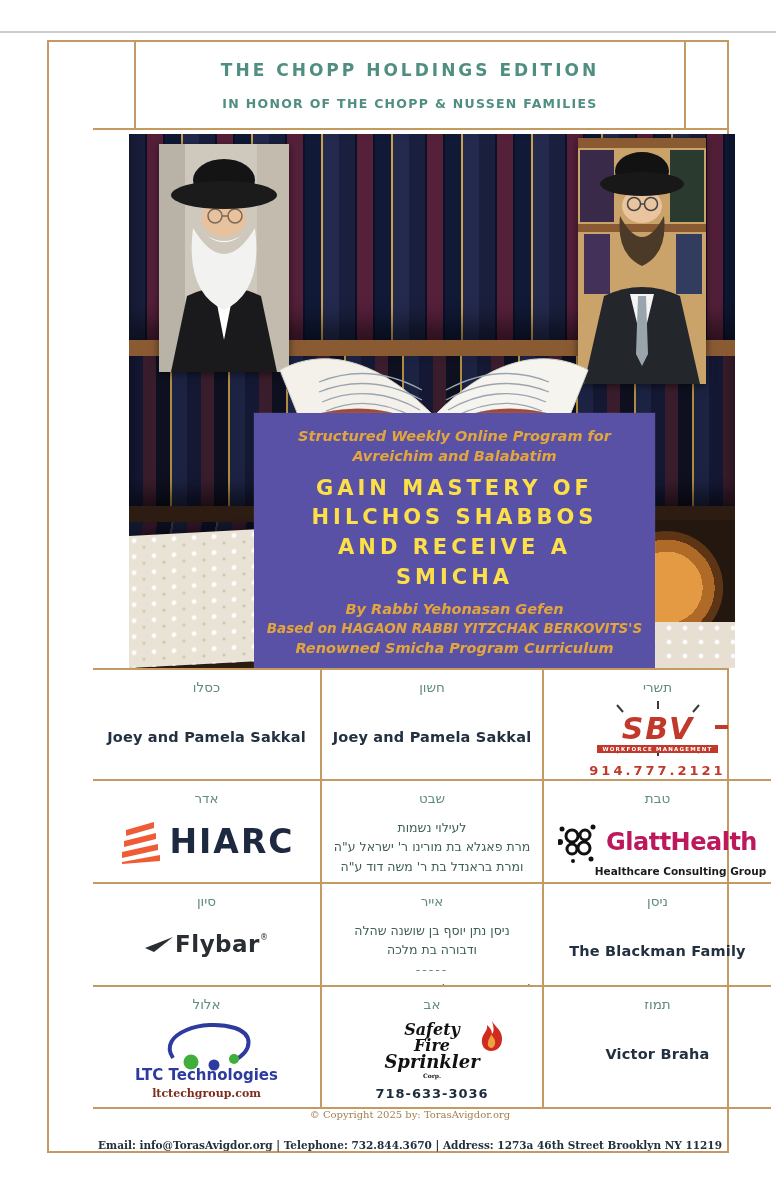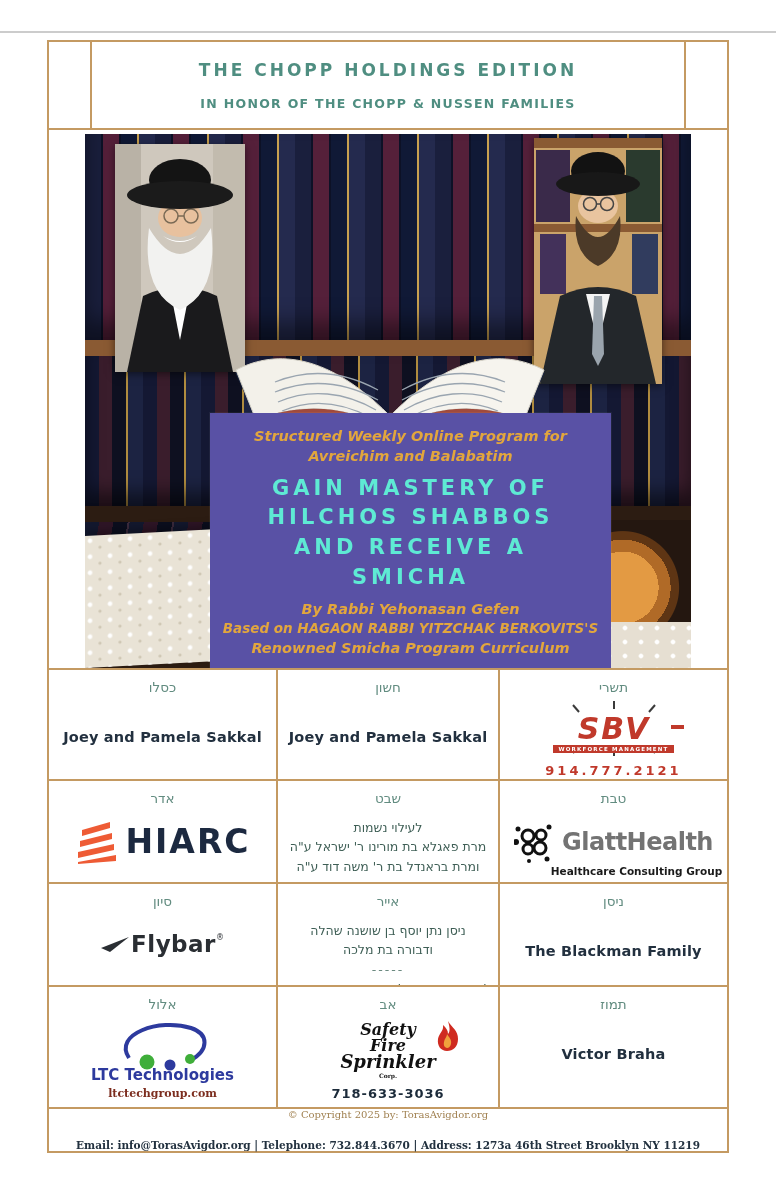--- a/index.html
+++ b/index.html
@@ -6,21 +6,21 @@
     --tan:#c49a62; --teal:#4f8e81; --month:#628c80; --purple:#5951a5;
     --gold:#e2a63d; --dark:#22303f; --red:#c0392b; --heb:#3f5f56;
   }
   *{box-sizing:border-box; margin:0; padding:0;}
   html,body{background:#fff;}
   body{width:776px; height:1200px; position:relative; font-family:"DejaVu Sans", sans-serif; overflow:hidden;}
 
   .scan-line{position:absolute; left:0; top:31px; width:776px; height:2px; background:#cccccc;}
 
   .frame{position:absolute; left:47px; top:40px; width:682px; height:1113px;
-         border:2px solid var(--tan); background:#fff; display:flex; flex-direction:column;}
+         border:2px solid var(--tan); background:#fff; display:flex; flex-direction:column;padding-left:44px;}
 
   
   .header{height:91px; border-bottom:2px solid var(--tan); display:flex;}
   .header .hside{width:43px;}
   .header .hside.left{border-right:2px solid var(--tan);}
   .header .hside.right{border-left:2px solid var(--tan);}
   .header .hcenter{flex:1; display:flex; flex-direction:column; align-items:center; justify-content:center;}
   .title{color:var(--teal); font-size:17px; font-weight:bold; letter-spacing:3px;}
   .subtitle{color:var(--teal); font-size:12.5px; font-weight:600; letter-spacing:1.3px; margin-top:16px;}
 
@@ -49,21 +49,21 @@
   .challah{position:absolute; right:0; bottom:18px; width:180px; height:130px;
       background:radial-gradient(circle at 62% 52%, #e39a43 0 36px, #b06a27 36px 48px, #5e3514 48px 56px, rgba(36,23,16,0) 57px), #241710;}
   .portrait{position:absolute; box-shadow:0 2px 8px rgba(0,0,0,.5); background:#cfc8bd;}
   .portrait-left{left:30px; top:10px; width:130px; height:228px;}
   .portrait-right{left:449px; top:4px; width:128px; height:246px;}
   .book-svg{position:absolute; left:95px; top:88px;}
 
   .overlay{position:absolute; left:125px; top:235px; width:401px; height:286px; background:var(--purple);
       text-align:center; padding:13px 10px 0; box-shadow:0 0 0 1px rgba(255,255,255,.05);margin-top:44px;}
   .ov-gold{color:var(--gold); font-style:italic; font-weight:bold; font-size:14.5px; line-height:1.4;}
-  .ov-head{color:#5eead4; font-weight:800; font-size:21px; letter-spacing:4px; line-height:1.42;}
+  .ov-head{color:#fde047; font-weight:800; font-size:21px; letter-spacing:4px; line-height:1.42;}
   .ov-head-wrap{margin:7px 0 6px;}
   .ov-date{color:#fff; font-weight:bold; font-size:16.5px; margin:7px 0 6px; letter-spacing:.3px;}
   .ov-info{color:var(--gold); font-style:italic; font-weight:bold; font-size:13px; line-height:1.5;}
   .ov-based{font-size:13.5px;}
 
   
   .grid{display:grid; grid-template-columns:229px 222px 227px; grid-template-rows:111px 103px 103px 122px;
         border-top:2px solid var(--tan);}
   .cell{border-right:2px solid var(--tan); border-bottom:2px solid var(--tan);
         display:flex; flex-direction:column; align-items:center; padding-top:9px; overflow:hidden;}
@@ -79,21 +79,21 @@
            padding:1px 5px; margin-top:-12px;}
   .sbv-phone{color:var(--red); font-weight:bold; font-size:13px; letter-spacing:3px; margin-top:10px;}
   .sbv-web{color:#9b9b9b; font-size:9px; letter-spacing:2px; margin-top:2px;}
 
   
   .hiarc{display:flex; align-items:center; gap:5px; margin-top:0;}
   .hiarc-text{font-weight:800; font-size:33px; letter-spacing:2px; color:#1c2940;}
 
   
   .glatt{display:flex; align-items:center; gap:8px; margin-top:2px;}
-  .glatt-text{font-weight:800; font-size:24px; color:#737373; letter-spacing:-.5px;text-align:right;}
+  .glatt-text{font-weight:800; font-size:24px; color:#be185d; letter-spacing:-.5px;text-align:right;}
   .glatt-sub{font-weight:bold; font-size:10.5px; color:#1a1a1a; margin-top:1px; margin-left:46px;}
 
   
   .flybar{display:flex; align-items:flex-start; margin-top:10px;}
   .flybar-text{font-weight:bold; font-size:23px; color:#2a2e33; letter-spacing:.5px;}
   .flybar-reg{font-size:8px; color:#2a2e33; margin-top:2px;}
 
   
   .ltc{display:flex; flex-direction:column; align-items:center; margin-top:-6px;}
   .ltc-text{font-weight:800; font-size:15px; color:#2d3a9e; margin-top:-6px;}

